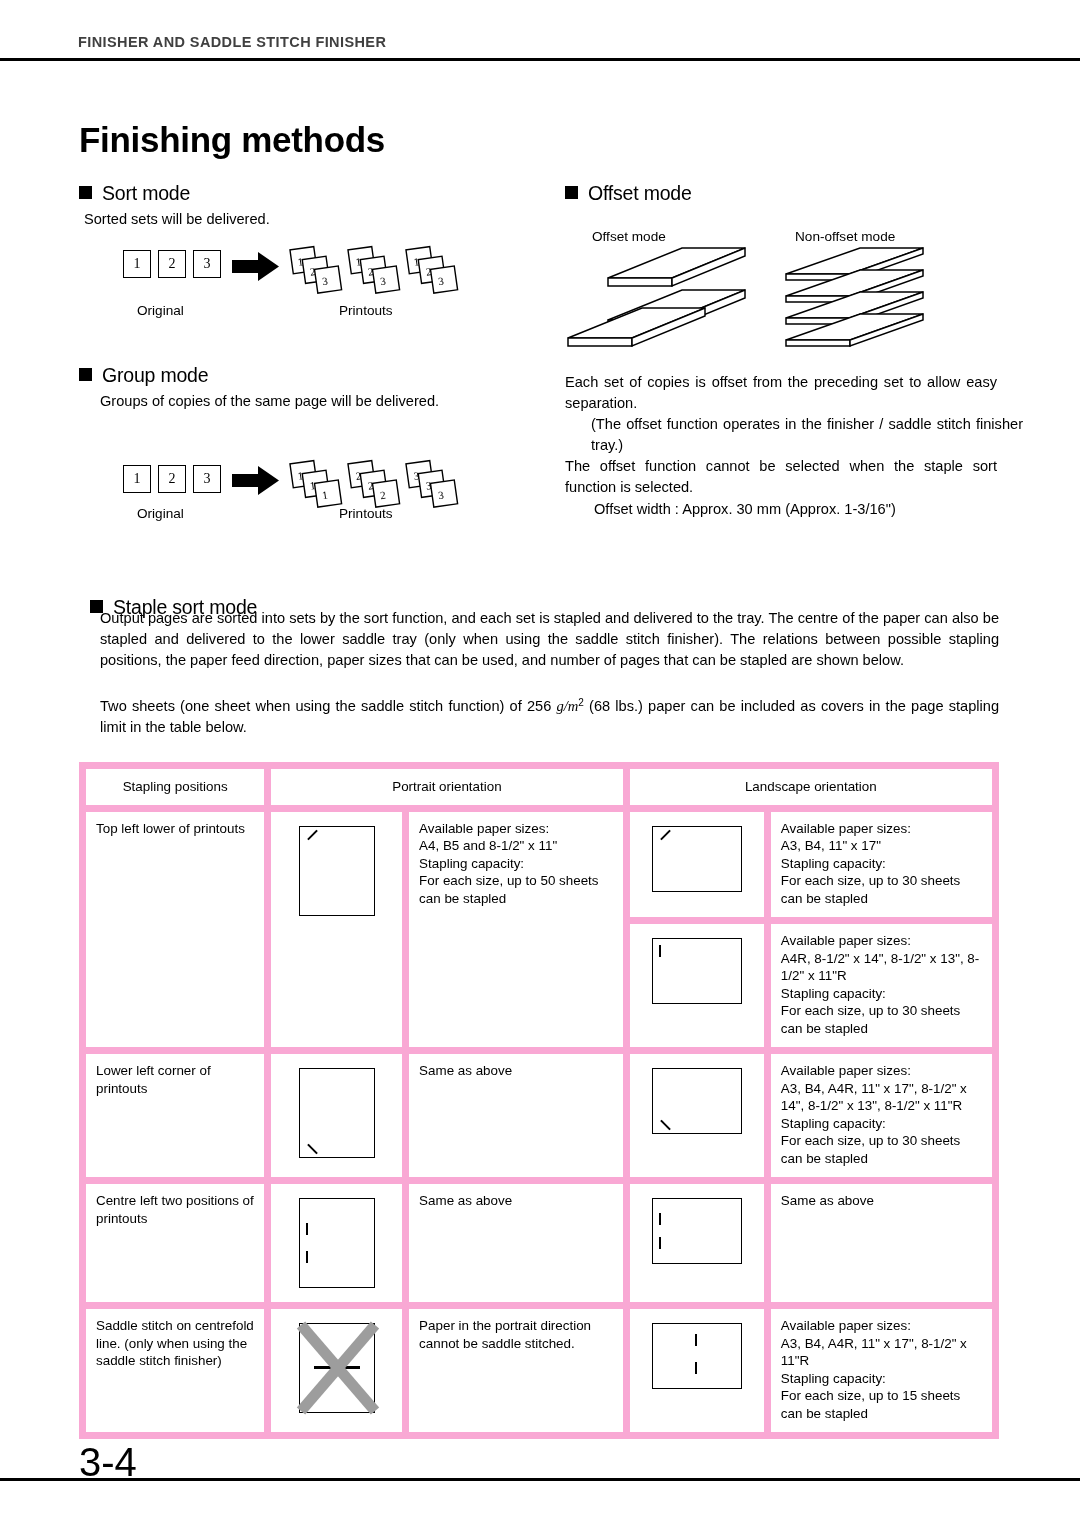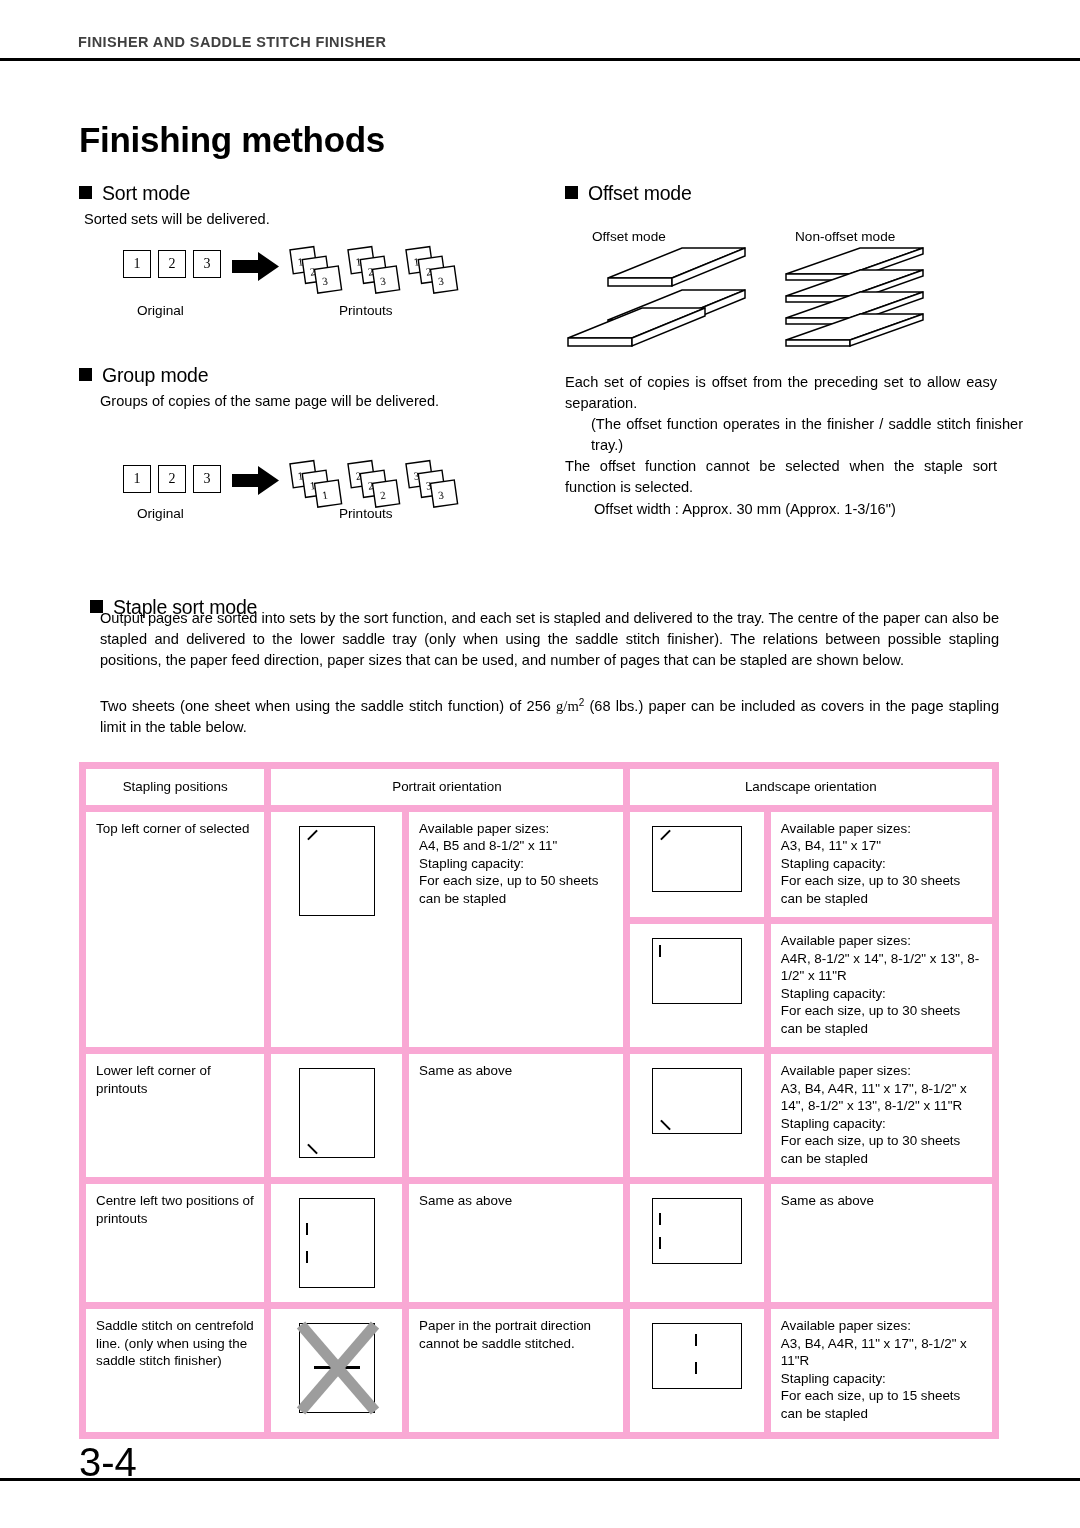--- a/index.html
+++ b/index.html
@@ -322,33 +322,33 @@
   <div class="body-text just" style="left:565px; top:372px; width:432px;">Each set of copies is offset from the preceding set to allow easy separation.</div>
   <div class="body-text just" style="left:591px; top:414px; width:432px;">(The offset function operates in the finisher / saddle stitch finisher tray.)</div>
   <div class="body-text just" style="left:565px; top:456px; width:432px;">The offset function cannot be selected when the staple sort function is selected.</div>
   <div class="body-text" style="left:570px; top:499px; width:432px;margin-left:24px;">Offset width : Approx. 30 mm (Approx. 1-3/16")</div>
 
   <div class="sec-head" style="left:79px; top:596px;margin-left:11px;">
     <span class="bullet"></span><span>Staple sort mode</span>
   </div>
   <div class="body-text just" style="left:100px; top:608px; width:899px;">Output pages are sorted into sets by the sort function, and each set is stapled and delivered to the tray. The centre of the paper can also be stapled and delivered to the lower saddle tray (only when using the saddle stitch finisher). The relations between possible stapling positions, the paper feed direction, paper sizes that can be used, and number of pages that can be stapled are shown below.</div>
   <div class="body-text just" style="left:100px; top:692px; width:899px;">
-    <span>Two sheets (one sheet when using the saddle stitch function) of 256 </span><span style="font-family:'Liberation Serif',serif; margin-top:44px;">g/m</span><span style="font-size:10px; vertical-align:5px;">2</span><span> (68 lbs.</span><span>) paper can be included as covers in the page stapling limit in the table below.</span>
+    <span>Two sheets (one sheet when using the saddle stitch function) of 256 </span><span style="font-family:'Liberation Serif',serif; font-style:italic;margin-top:44px;">g/m</span><span style="font-size:10px; vertical-align:5px;">2</span><span> (68 lbs.</span><span>) paper can be included as covers in the page stapling limit in the table below.</span>
   </div>
 
   <table class="stapling">
     <tbody>
         <tr>
       <td class="hdr col1">Stapling positions</td>
       <td class="hdr" colspan="2">Portrait orientation</td>
       <td class="hdr" colspan="2">Landscape orientation</td>
     </tr>
 
     <tr>
-      <td class="col1" rowspan="2">Top left corner of selected</td>
+      <td class="col1" rowspan="2">Top left lower of printouts</td>
       <td class="col2" rowspan="2">
         <div class="paper-icon">
           <div class="mark" style="left:6px; top:7px; width:13px; height:2px; transform:rotate(-45deg);"></div>
         </div>
       </td>
       <td class="col3" rowspan="2" style="white-space:pre-line;">Available paper sizes:
 A4, B5 and 8-1/2" x 11"
 Stapling capacity:
 For each size, up to 50 sheets can be stapled</td>
       <td class="col4">

